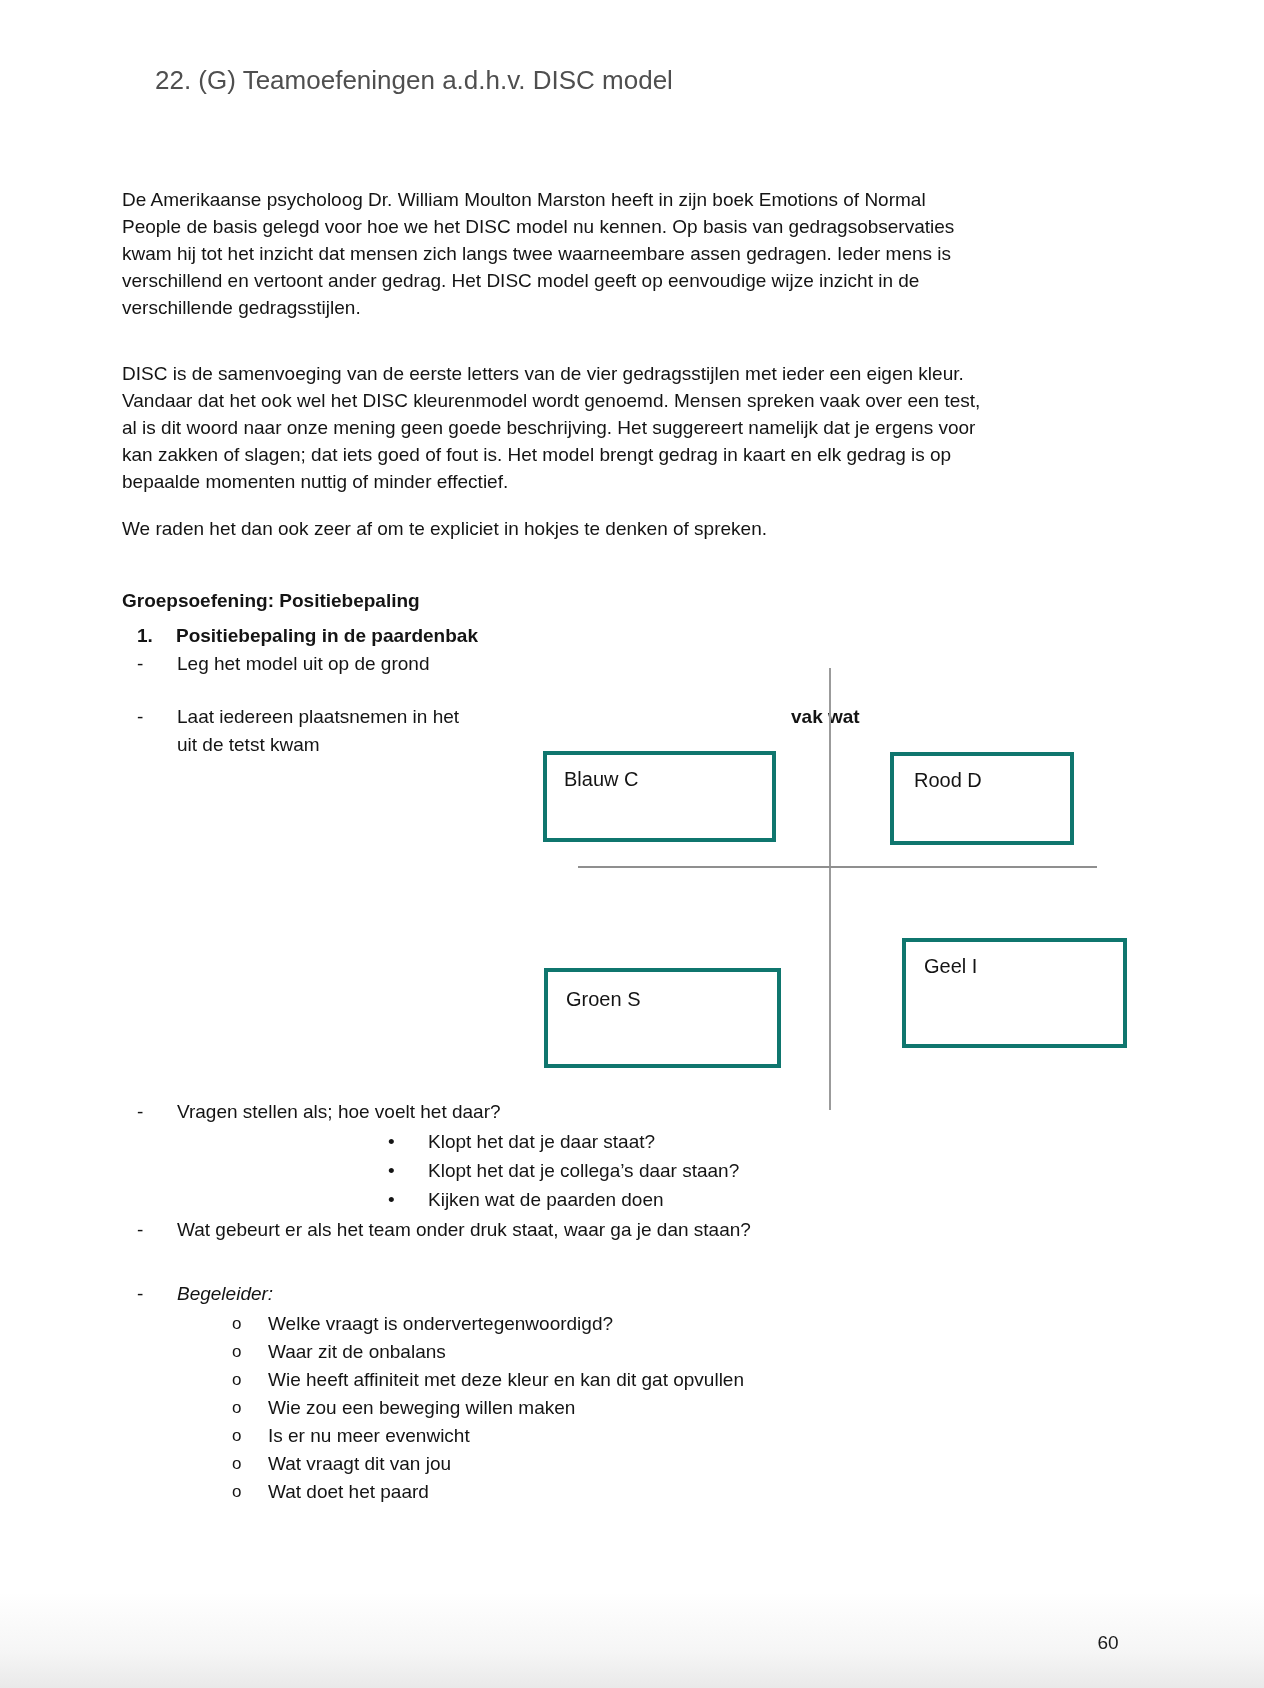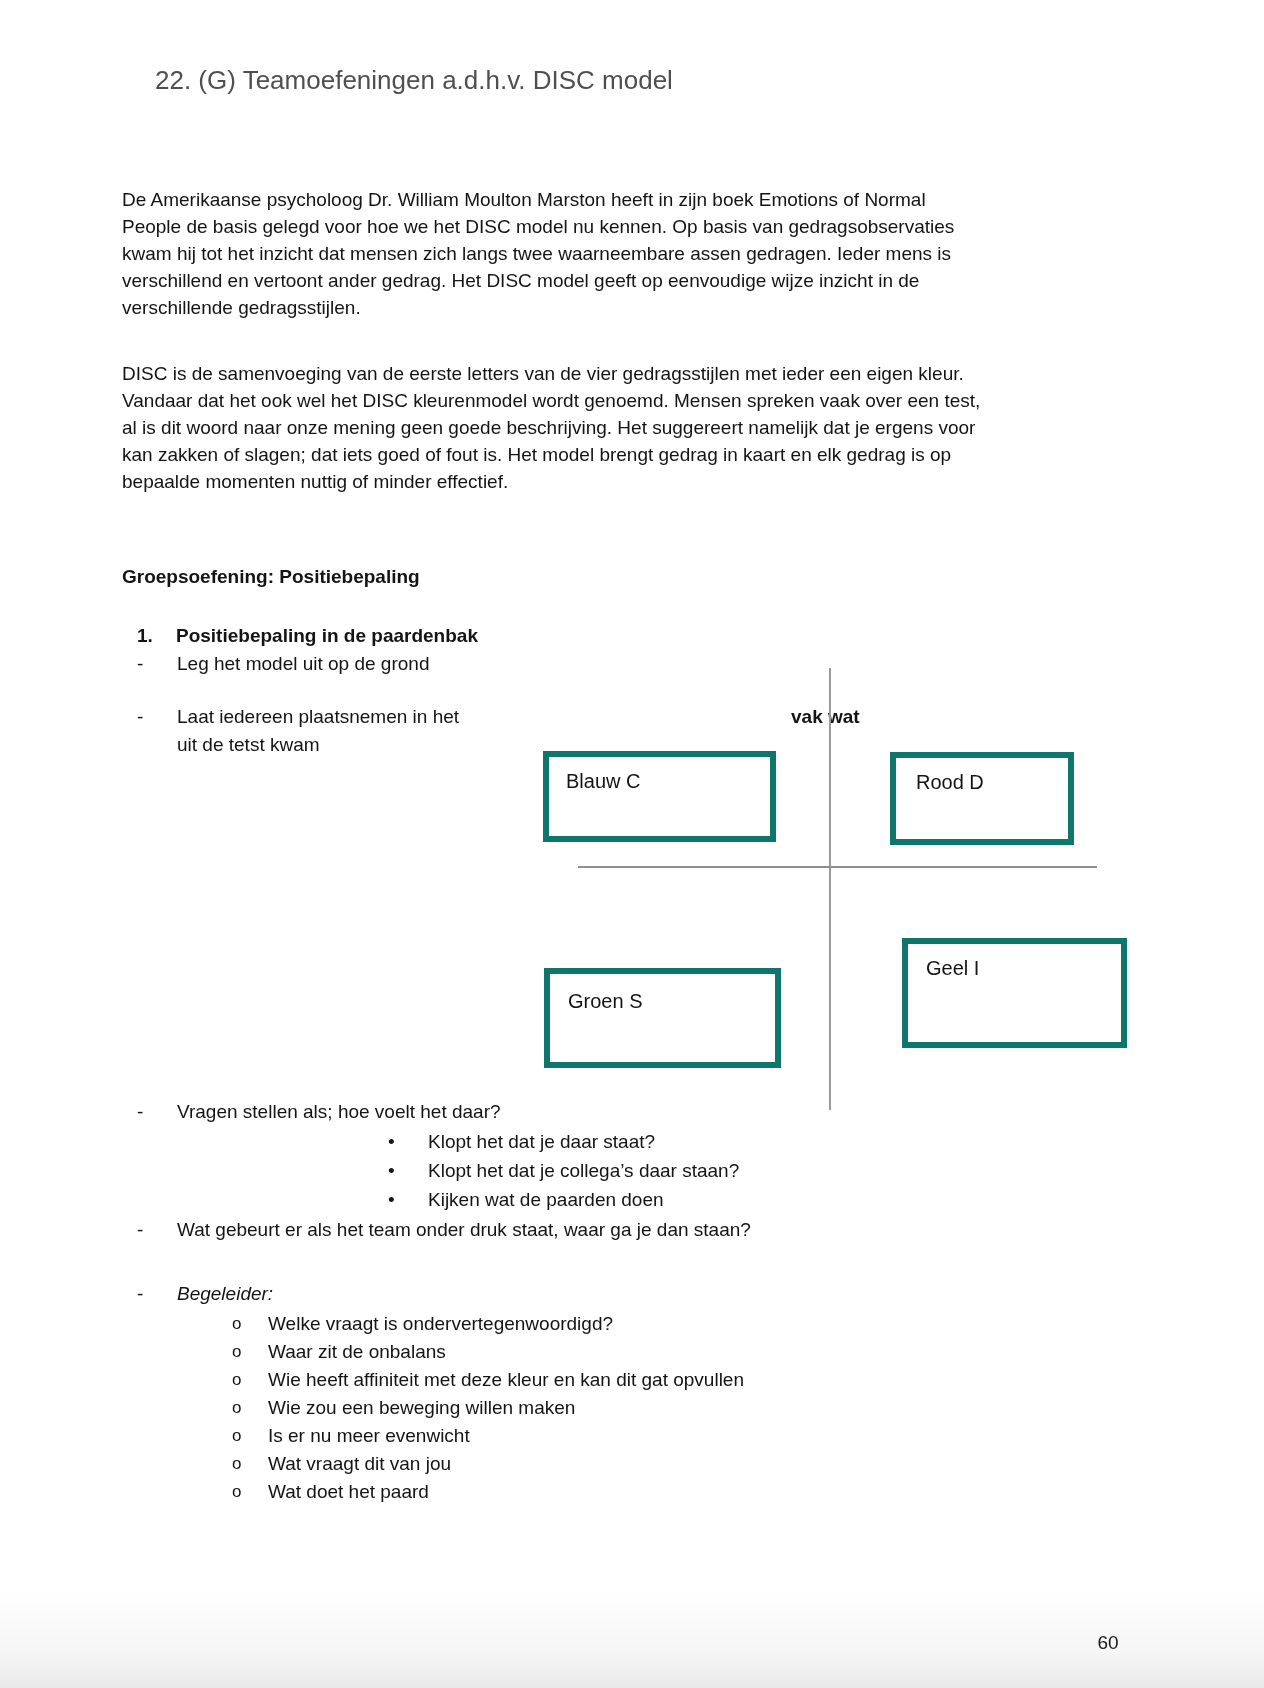--- a/index.html
+++ b/index.html
@@ -26,21 +26,21 @@
   .italic { font-style:italic; }
   .li { display:flex; align-items:flex-start; }
   .li .marker { flex:0 0 auto; }
   .dash-marker { width:40px; font-size:19px; line-height:27px; }
   .num-marker { width:39px; font-size:19px; line-height:27px; font-weight:bold; }
   .bullet-marker { width:40px; font-size:19px; line-height:27px; }
   .circle-marker { width:36px; font-size:17px; line-height:27px; }
   .li .txt { font-size:19px; line-height:27px; white-space:pre-line; }
   .quad-box {
     position:absolute;
-    border:6px solid #0f766e;
+    border:4px solid #0f766e;
     background:#ffffff;
     box-sizing:border-box;
   }
   .quad-label { font-size:20px; line-height:24px; color:#141414; }
   .vline { position:absolute; width:2px; background:#9b9b9b; }
   .hline { position:absolute; height:2px; background:#8f8f8f; }
   .overlay-label { font-size:19px; line-height:27px;font-weight:bold; }
   .page-number { font-size:19px; text-align:center; }
   .page-bottom-shade {
     position:absolute; left:0; right:0; top:1592px; height:96px;
@@ -60,22 +60,23 @@
 kwam hij tot het inzicht dat mensen zich langs twee waarneembare assen gedragen. Ieder mens is
 verschillend en vertoont ander gedrag. Het DISC model geeft op eenvoudige wijze inzicht in de
 verschillende gedragsstijlen.</div>
 
   <div class="abs body-text" style="left:122px; top:360px; width:985px;">DISC is de samenvoeging van de eerste letters van de vier gedragsstijlen met ieder een eigen kleur.
 Vandaar dat het ook wel het DISC kleurenmodel wordt genoemd. Mensen spreken vaak over een test,
 al is dit woord naar onze mening geen goede beschrijving. Het suggereert namelijk dat je ergens voor
 kan zakken of slagen; dat iets goed of fout is. Het model brengt gedrag in kaart en elk gedrag is op
 bepaalde momenten nuttig of minder effectief.</div>
 
+  <div class="abs body-text" style="left:122px; top:515px; width:985px;">We raden het dan ook zeer af om te expliciet in hokjes te denken of spreken.</div>
 
-  <div class="abs body-text bold" style="left:122px; top:563px; width:985px;">Groepsoefening: Positiebepaling</div>
+  <div class="abs body-text bold" style="left:122px; top:587px; width:985px;">Groepsoefening: Positiebepaling</div>
 
   <div class="abs li" style="left:137px; top:622px; width:940px;">
     <span class="marker num-marker">1.</span>
     <span class="txt bold">Positiebepaling in de paardenbak</span>
   </div>
 
   <div class="abs li" style="left:137px; top:650px; width:940px;">
     <span class="marker dash-marker">-</span>
     <span class="txt">Leg het model uit op de grond</span>
   </div>

